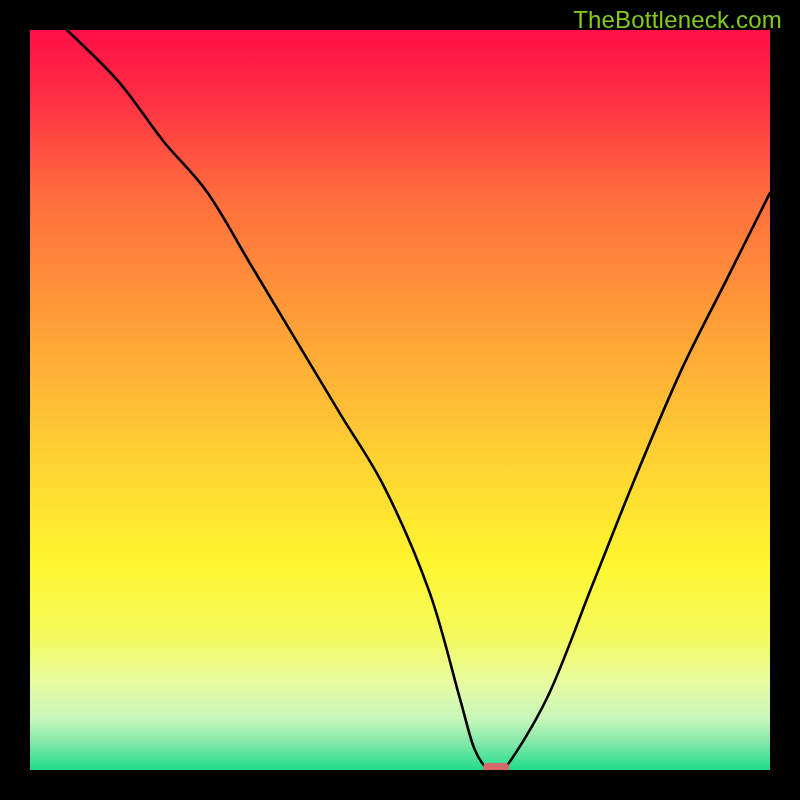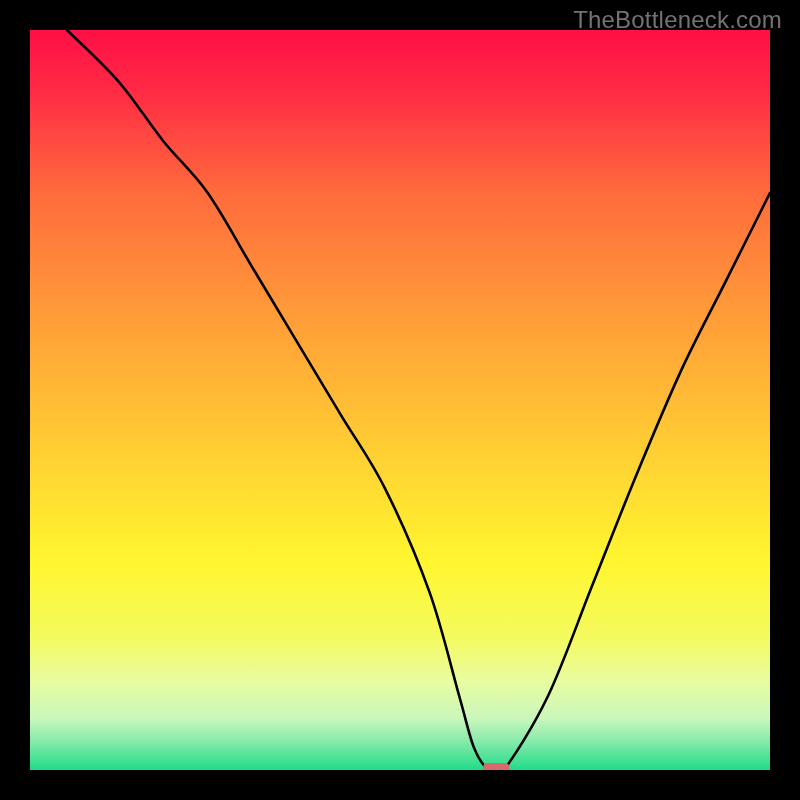--- a/index.html
+++ b/index.html
@@ -14,21 +14,21 @@
   .frame {
     position: relative;
     width: 800px;
     height: 800px;
     background: #000;
   }
   .watermark {
     position: absolute;
     top: 6px;
     right: 18px;
-    color: #737373;
+    color: #84cc16;
     font-size: 24px;
     font-weight: 400;
     letter-spacing: 0.2px;
     z-index: 10;
   }
   .plot-area {
     position: absolute;
     left: 30px;
     top: 30px;
     width: 740px;

